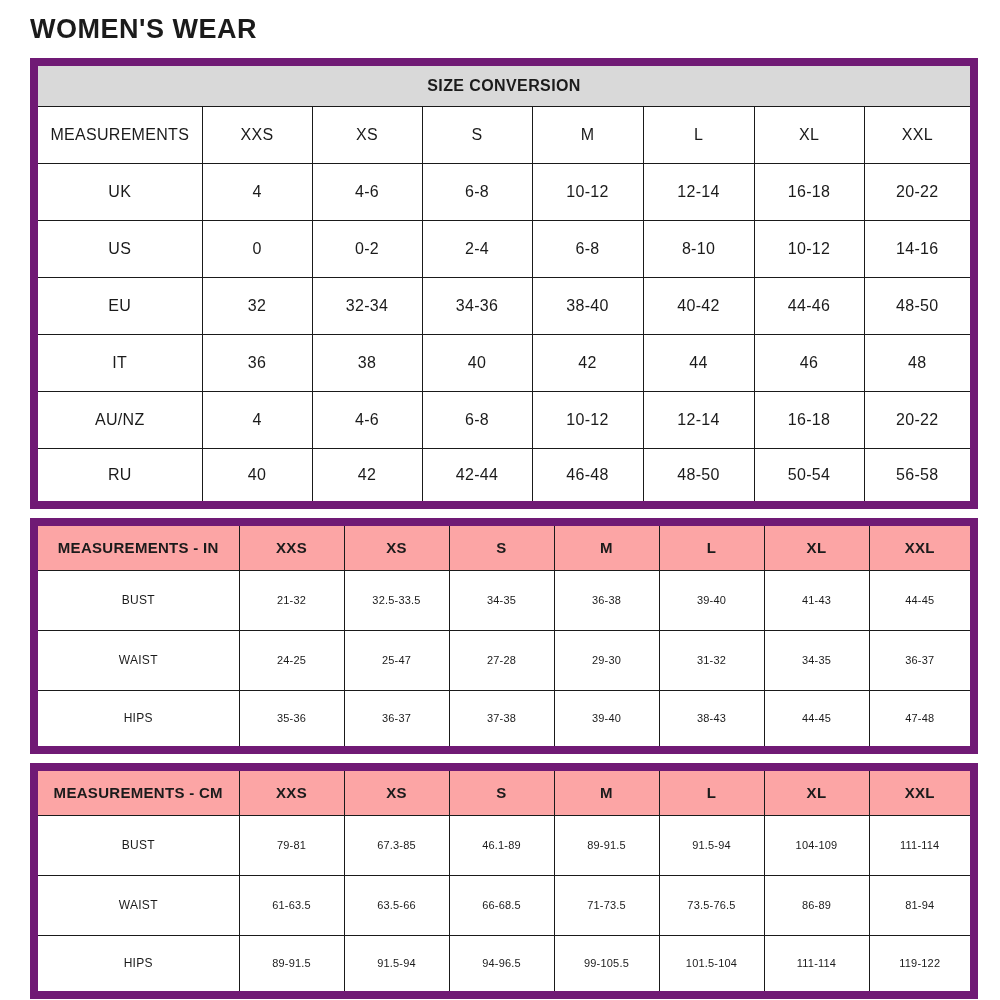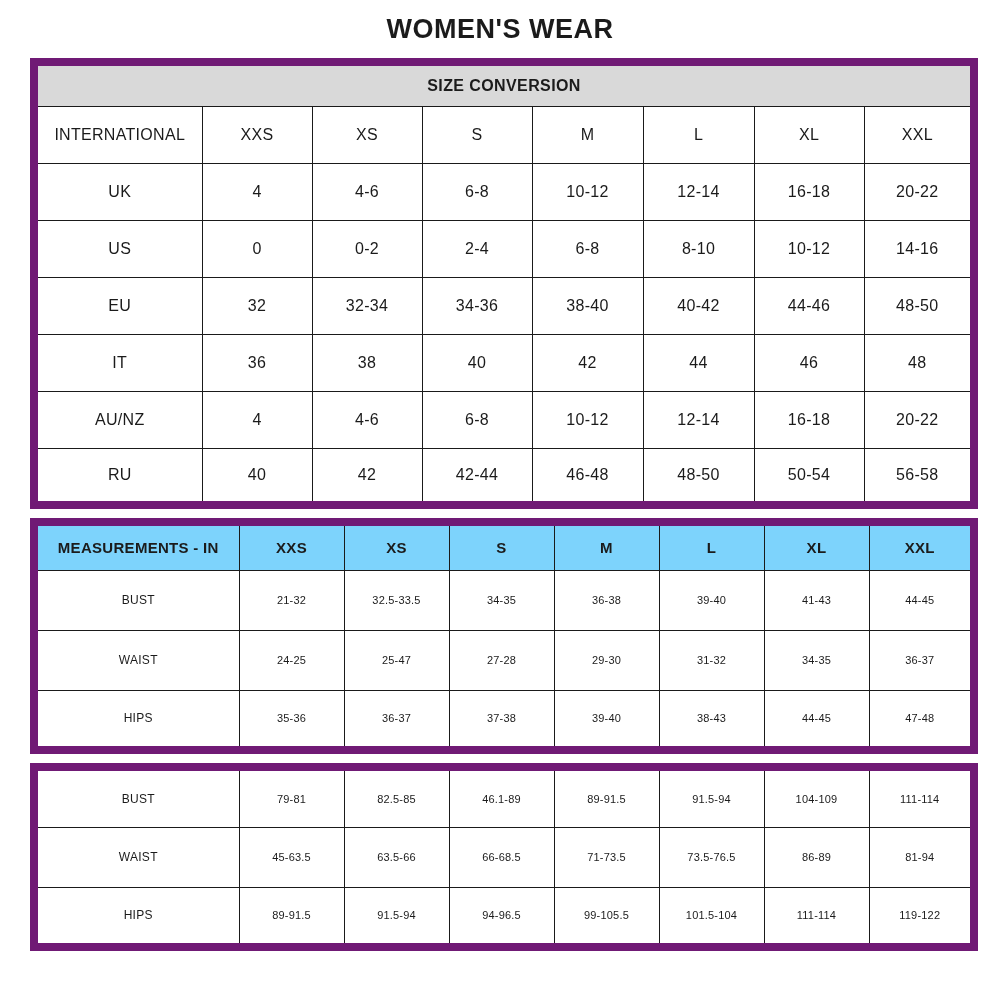--- a/index.html
+++ b/index.html
@@ -5,21 +5,21 @@
   * { box-sizing: border-box; margin: 0; padding: 0; }
   html, body { background: #ffffff; }
   body {
     width: 1000px; height: 1000px;
     font-family: "Liberation Sans", sans-serif;
     color: #1b1b1b;
     overflow: hidden;
   }
   .page { padding: 14px 30px 0 30px; }
   .title {
-    text-align: center;
+    text-align: left;
     font-size: 27px;
     font-weight: 700;
     letter-spacing: 0.5px;
     margin-bottom: 13px;
   }
   table {
     width: 940px;
     border-collapse: collapse;
     table-layout: fixed;
     border: 8px solid #701a75;
@@ -34,21 +34,21 @@
   .sc-title {
     background: #d9d9d9;
     font-weight: 700;
     font-size: 16px;
     letter-spacing: 0.4px;
     height: 44px;
   }
   .sc-cell { font-size: 16px; height: 57px; letter-spacing: 0.3px; }
   
   .ms-header {
-    background: #7dd3fc;
+    background: #fca5a5;
     font-weight: 700;
     font-size: 15px;
     letter-spacing: 0.3px;
     height: 48px;
   }
   .ms-label { font-size: 12px; height: 60px; letter-spacing: 0.3px; }
   .ms-value { font-size: 11px; height: 60px; letter-spacing: 0.2px; }
 </style>
 </head>
 <body>
@@ -66,21 +66,21 @@
       <col style="width:111px">
         <col style="width:111px">
         <col style="width:110px">
         <col style="width:110px">
     </colgroup>
     <tbody>
         <tr>
       <td class="sc-title" colspan="8">SIZE CONVERSION</td>
     </tr>
     <tr>
-      <td class="sc-cell">INTERNATIONAL</td>
+      <td class="sc-cell">MEASUREMENTS</td>
       <td class="sc-cell">XXS</td>
       <td class="sc-cell">XS</td>
       <td class="sc-cell">S</td>
       <td class="sc-cell">M</td>
       <td class="sc-cell">L</td>
       <td class="sc-cell">XL</td>
       <td class="sc-cell">XXL</td>
     </tr>
     <tr>
       <td class="sc-cell">UK</td>
@@ -205,33 +205,43 @@
       <col style="width:205px">
         <col style="width:105px">
         <col style="width:105px">
         <col style="width:105px">
       <col style="width:105px">
         <col style="width:105px">
         <col style="width:105px">
         <col style="width:105px">
     </colgroup>
     <tbody>
+        <tr>
+      <td class="ms-header">MEASUREMENTS - CM</td>
+      <td class="ms-header">XXS</td>
+      <td class="ms-header">XS</td>
+      <td class="ms-header">S</td>
+      <td class="ms-header">M</td>
+      <td class="ms-header">L</td>
+      <td class="ms-header">XL</td>
+      <td class="ms-header">XXL</td>
+    </tr>
     <tr>
       <td class="ms-label">BUST</td>
       <td class="ms-value">79-81</td>
-      <td class="ms-value">82.5-85</td>
+      <td class="ms-value">67.3-85</td>
       <td class="ms-value">46.1-89</td>
       <td class="ms-value">89-91.5</td>
       <td class="ms-value">91.5-94</td>
       <td class="ms-value">104-109</td>
       <td class="ms-value">111-114</td>
     </tr>
     <tr>
       <td class="ms-label">WAIST</td>
-      <td class="ms-value">45-63.5</td>
+      <td class="ms-value">61-63.5</td>
       <td class="ms-value">63.5-66</td>
       <td class="ms-value">66-68.5</td>
       <td class="ms-value">71-73.5</td>
       <td class="ms-value">73.5-76.5</td>
       <td class="ms-value">86-89</td>
       <td class="ms-value">81-94</td>
     </tr>
     <tr>
       <td class="ms-label">HIPS</td>
       <td class="ms-value">89-91.5</td>

